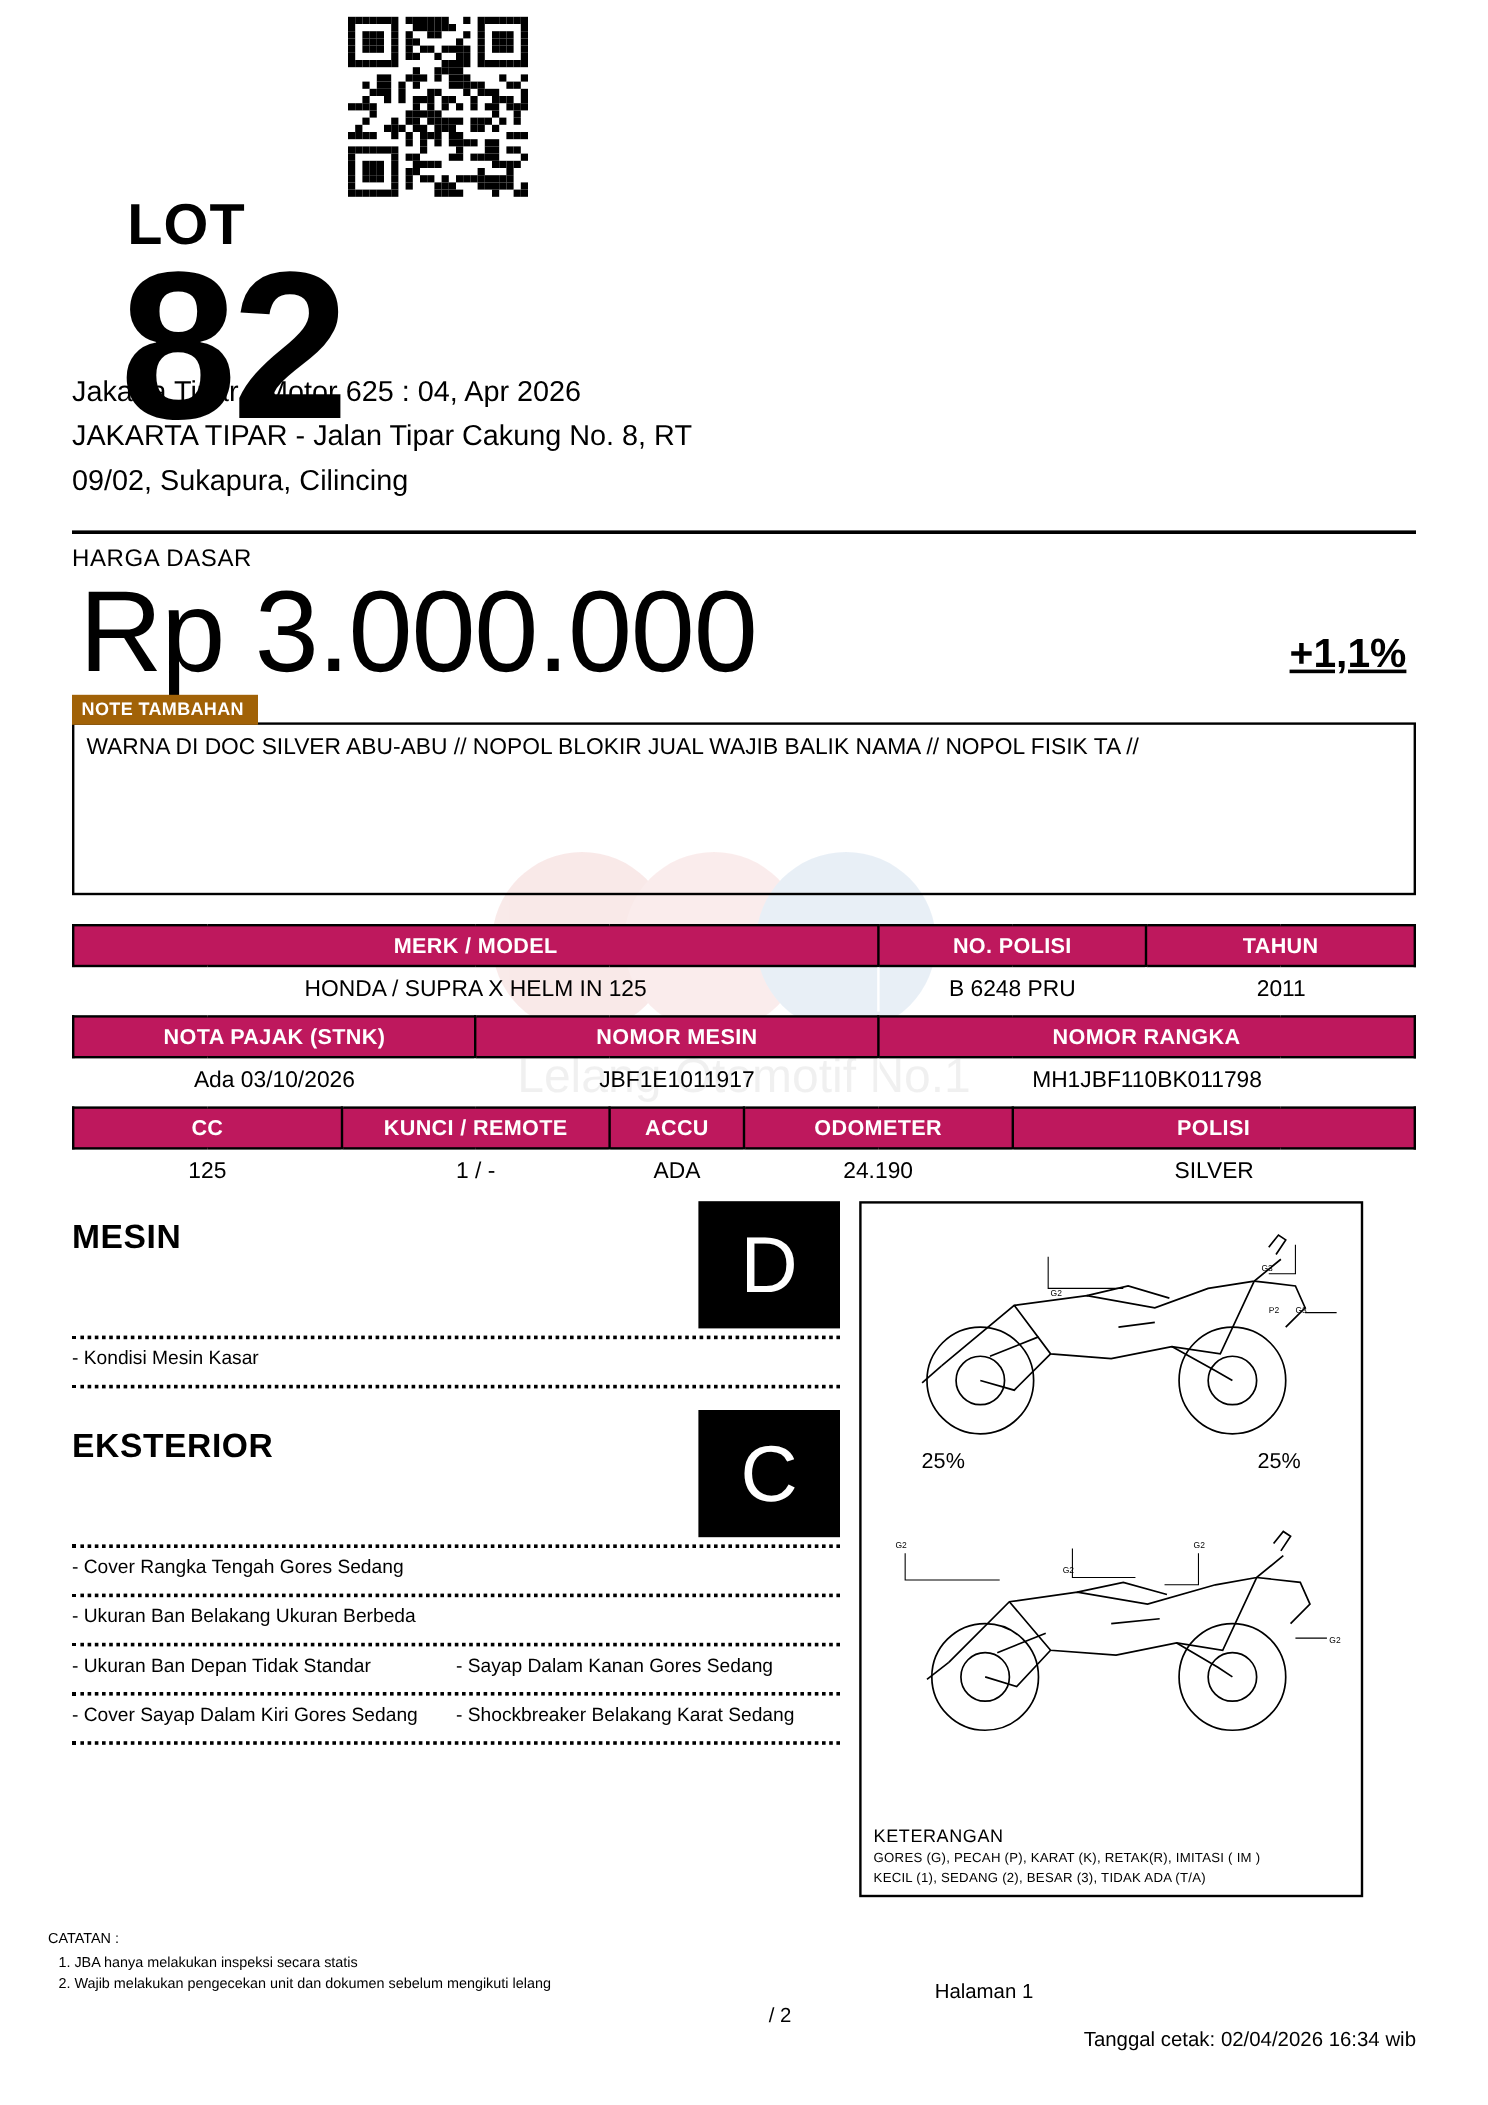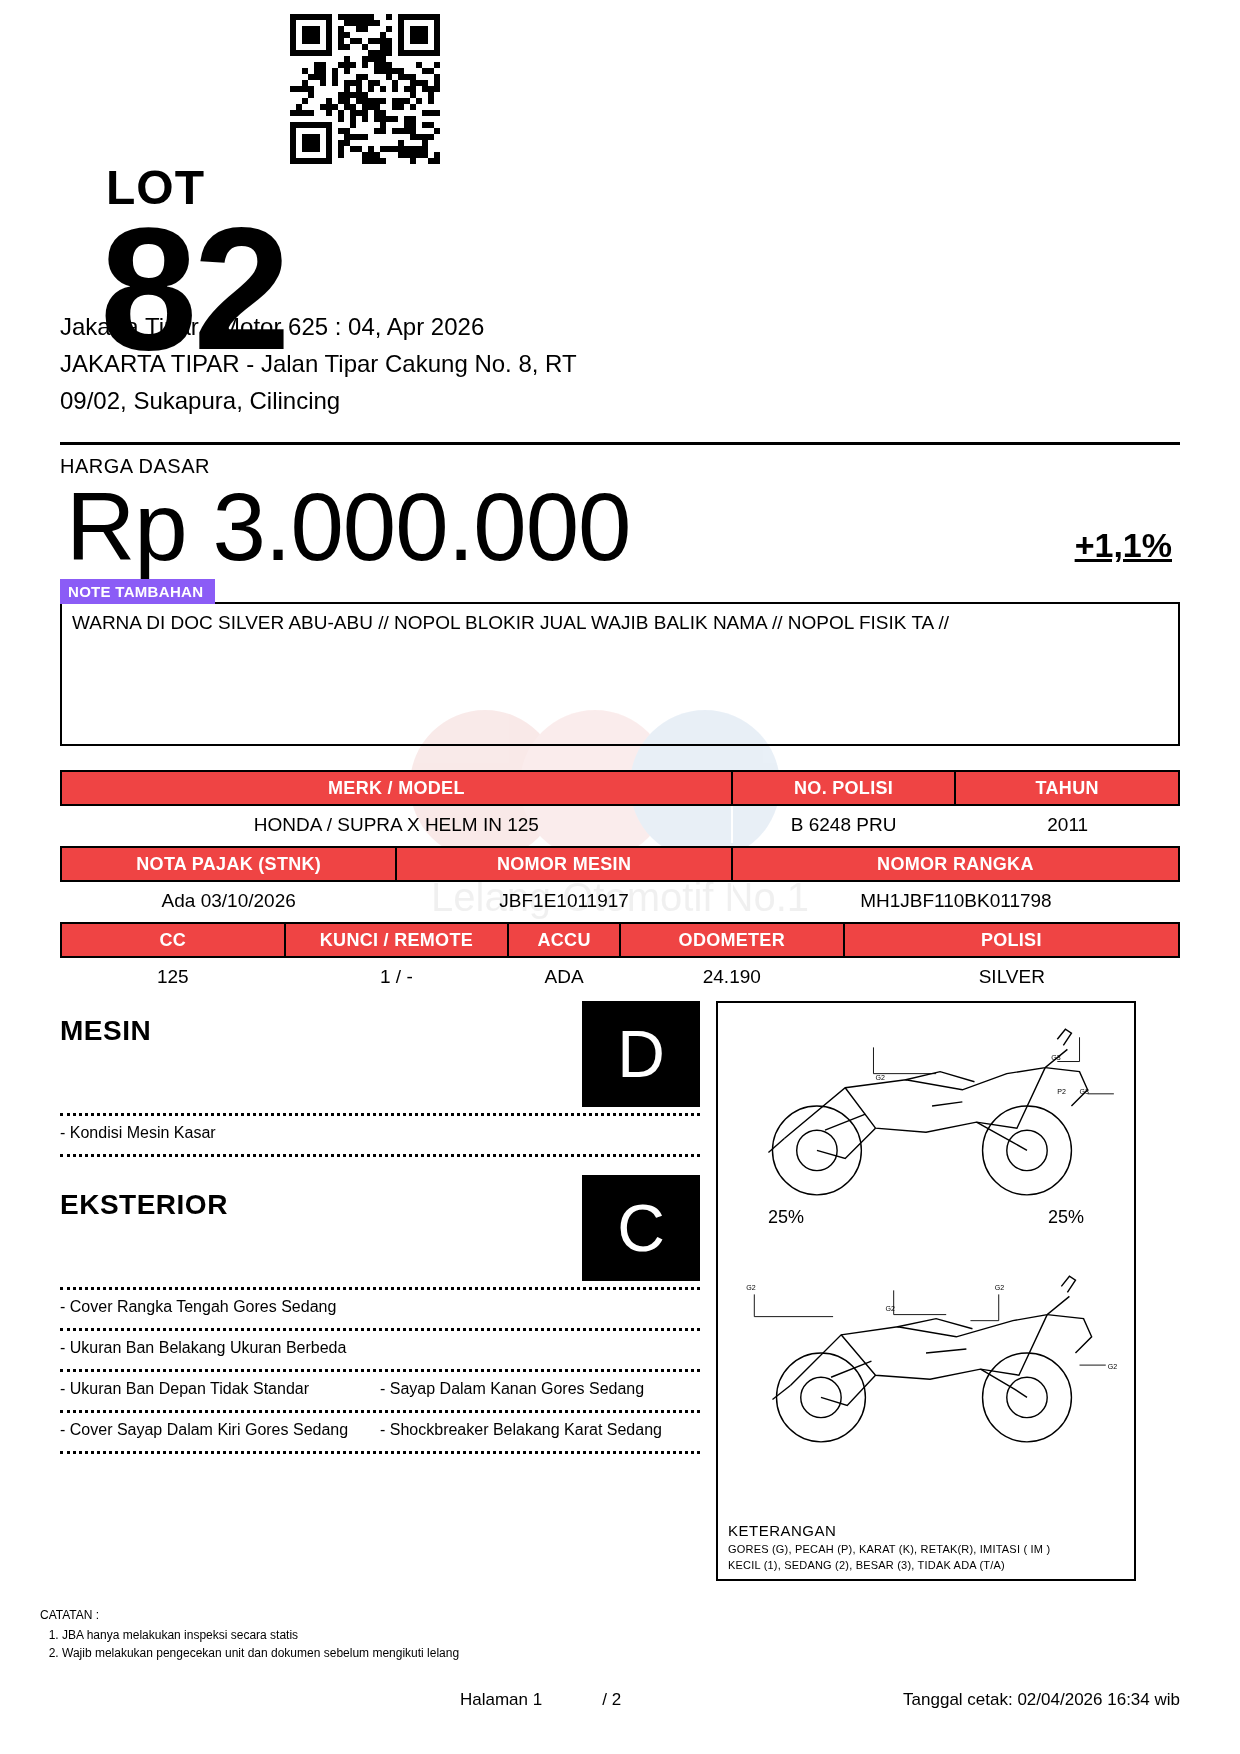--- a/index.html
+++ b/index.html
@@ -120,40 +120,40 @@
     font-size: 34px;
     font-weight: bold;
     padding-bottom: 14px;
     padding-right: 8px;
     text-decoration: underline;
   }
 
   
   .note-tab {
     display: inline-block;
-    background: #8b5cf6;
+    background: #a16207;
     color: #fff;
     font-size: 15px;
     font-weight: bold;
     padding: 4px 12px 4px 8px;
     letter-spacing: 0.3px;
   }
   .note-box {
     border: 2px solid #000;
     height: 144px;
     padding: 8px 10px;
     font-size: 19px;
     margin-top: -2px;
   }
 
   
   .tbl { width: 100%; border-collapse: collapse; margin-top: 24px; table-layout: fixed; }
   .tbl td, .tbl th { padding: 0; }
   .hdr {
-    background: #ef4444; color: #fff;
+    background: #be185d; color: #fff;
     font-size: 18px; font-weight: bold;
     text-align: center;
     height: 34px;
     border: 2px solid #000;
     letter-spacing: 0.3px;
   }
   .val {
     text-align: center;
     font-size: 19px;
     height: 38px;
@@ -237,20 +237,21 @@
   }
   .catatan .t { font-size: 12px; }
   .catatan ol { margin: 2px 0 0 0; padding-left: 22px; }
   .footer {
     position: absolute;
     left: 0; right: 0; bottom: 44px;
     display: flex;
     align-items: center;
     padding: 0 60px;
     font-size: 17px;
+    flex-direction: column;
   }
   .hal { margin-left: 400px; }
   .hal-sep { margin-left: 60px; }
   .print { margin-left: auto; }
 </style>
 </head>
 <body>
 
 <div class="page">
 

